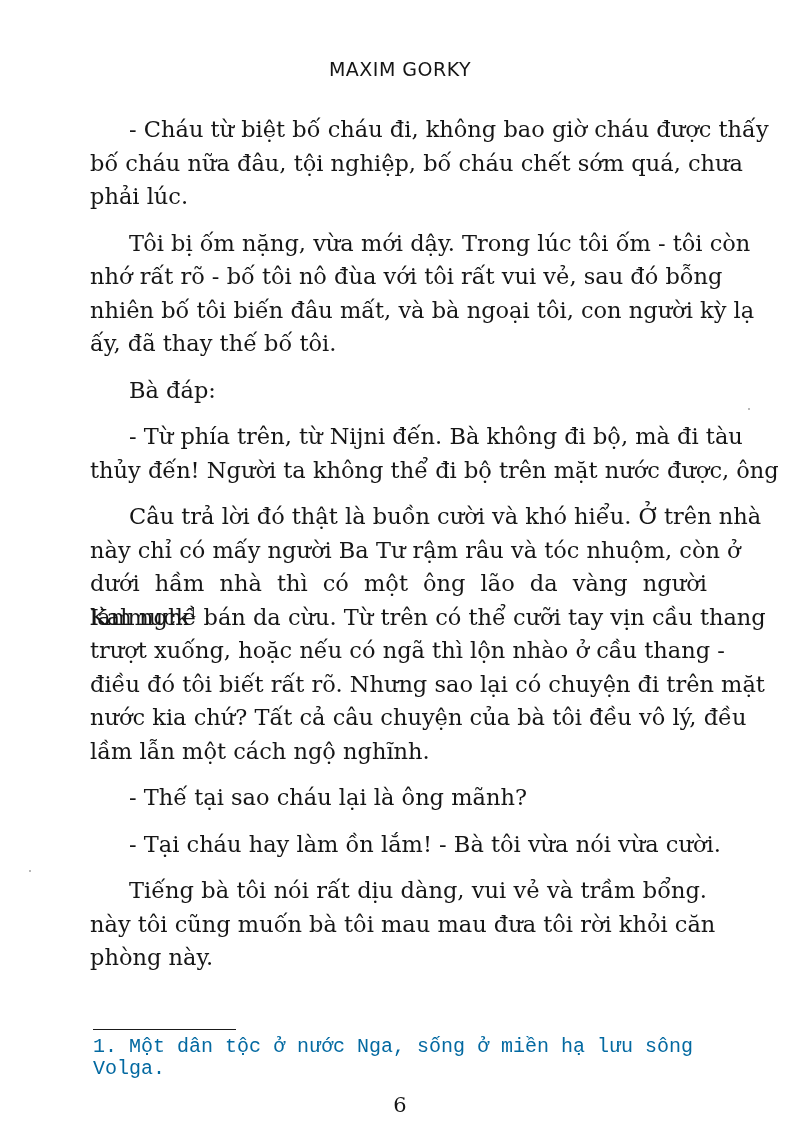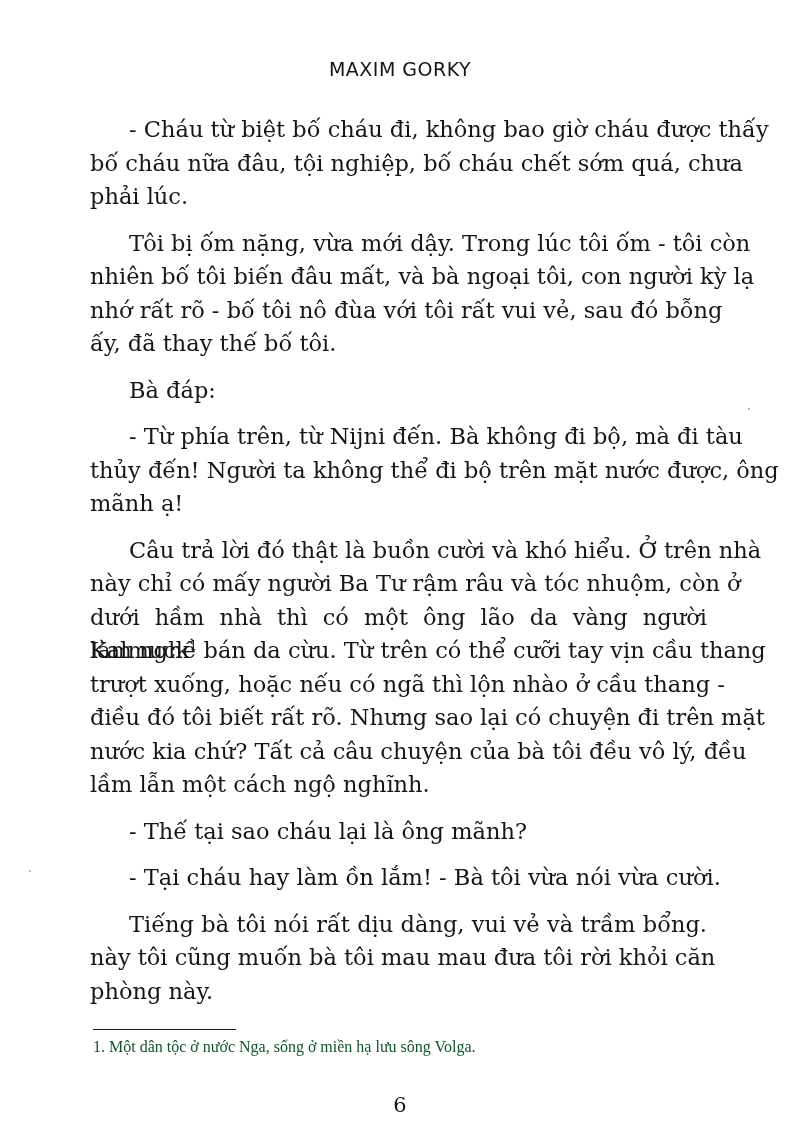--- a/index.html
+++ b/index.html
@@ -68,24 +68,24 @@
     left: 93px;
     width: 143px;
     height: 0;
     border-top: 1.6px solid #1a1a1a;
   }
   .footnote {
     position: absolute;
     top: 1036px;
     left: 93px;
     width: 620px;
-    font-family: Liberation Serif, serif;
-    font-size: 16px;
+    font-family: Liberation Mono, monospace;
+    font-size: 20px;
     line-height: 22px;
-    color: #14532d;
+    color: #0369a1;
   }
   .page-number {
     position: absolute;
     top: 1093px;
     left: 0;
     width: 800px;
     text-align: center;
     font-family: "DejaVu Serif", "Liberation Serif", serif;
     font-size: 21px;
     color: #161616;
@@ -106,34 +106,33 @@
 <div class="body-text">
 
   <p class="para">
     <span class="line first">- Cháu từ biệt bố cháu đi, không bao giờ cháu được thấy</span>
     <span class="line">bố cháu nữa đâu, tội nghiệp, bố cháu chết sớm quá, chưa</span>
     <span class="line last">phải lúc.</span>
   </p>
 
   <p class="para">
     <span class="line first">Tôi bị ốm nặng, vừa mới dậy. Trong lúc tôi ốm - tôi còn</span>
+    <span class="line">nhớ rất rõ - bố tôi nô đùa với tôi rất vui vẻ, sau đó bỗng</span>
     <span class="line">nhiên bố tôi biến đâu mất, và bà ngoại tôi, con người kỳ lạ</span>
-    <span class="line">nhớ rất rõ - bố tôi nô đùa với tôi rất vui vẻ, sau đó bỗng</span>
     <span class="line last">ấy, đã thay thế bố tôi.</span>
   </p>
 
 
   <p class="para">
     <span class="line first last">Bà đáp:</span>
   </p>
 
   <p class="para">
     <span class="line first">- Từ phía trên, từ Nijni đến. Bà không đi bộ, mà đi tàu</span>
     <span class="line">thủy đến! Người ta không thể đi bộ trên mặt nước được, ông</span>
-    <span class="line last">mãnh ạ!</span>
   </p>
 
   <p class="para">
     <span class="line first">Câu trả lời đó thật là buồn cười và khó hiểu. Ở trên nhà</span>
     <span class="line">này chỉ có mấy người Ba Tư rậm râu và tóc nhuộm, còn ở</span>
     <span class="line"><span class="inner">dưới hầm nhà thì có một ông lão da vàng người Kalmuck</span><sup class="fnref">1</sup></span>
     <span class="line">làm nghề bán da cừu. Từ trên có thể cưỡi tay vịn cầu thang</span>
     <span class="line">trượt xuống, hoặc nếu có ngã thì lộn nhào ở cầu thang -</span>
     <span class="line">điều đó tôi biết rất rõ. Nhưng sao lại có chuyện đi trên mặt</span>
     <span class="line">nước kia chứ? Tất cả câu chuyện của bà tôi đều vô lý, đều</span>

